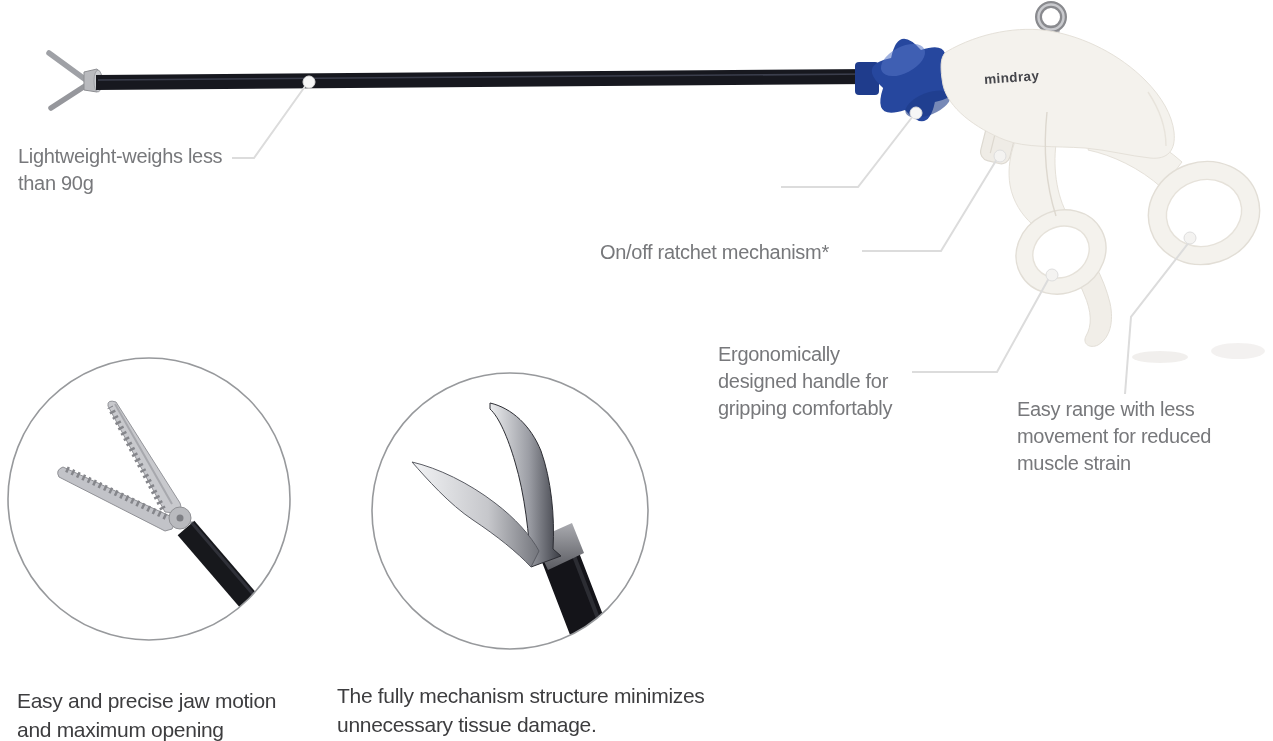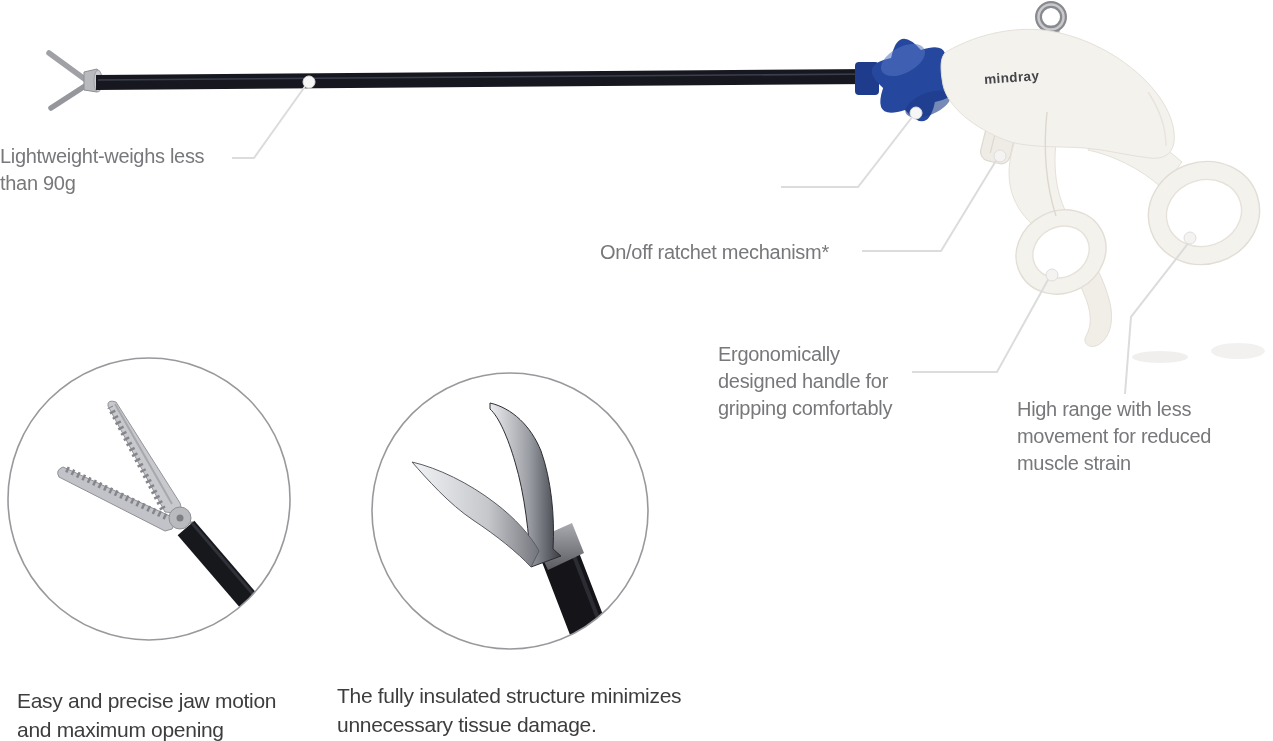--- a/index.html
+++ b/index.html
@@ -156,29 +156,29 @@
       <path d="M 534 540 L 572 523 L 584 553 L 548 570 Z" fill="url(#metal2)"></path>
 
       <path d="M 490 403 C 512 408 531 426 541 451 C 551 479 555 516 553 549 L 561 556 L 531 567 C 529 535 525 495 515 462 C 508 438 499 417 490 409 Z" fill="url(#bladeR)" stroke="#2c2d33" stroke-width="1"></path>
 
       <path d="M 412 462 C 438 468 469 483 495 503 C 515 518 531 536 539 551 L 531 567 C 517 552 497 536 473 520 C 449 504 427 479 412 462 Z" fill="url(#bladeL)" stroke="#595b62" stroke-width="1"></path>
     </g>
     <circle cx="510" cy="511" r="138" fill="none" stroke="#97999c" stroke-width="1.6"></circle>
   </g>
 </svg>
 
-  <div class="callout" style="left:0;top:143px;">Lightweight-weighs less
+  <div class="callout" style="left:18px;top:143px;">Lightweight-weighs less
 than 90g</div>
   <div class="callout" style="left:718px;top:341px;">Ergonomically
 designed handle for
 gripping comfortably</div>
   <div class="callout" style="left:600px;top:239px;">On/off ratchet mechanism*</div>
-  <div class="callout" style="left:1017px;top:396px;">High range with less
+  <div class="callout" style="left:1017px;top:396px;">Easy range with less
 movement for reduced
 muscle strain</div>
 
   <div class="caption" style="left:17px;top:686px;">Easy and precise jaw motion
 and maximum opening</div>
-  <div class="caption" style="left:337px;top:681px;">The fully insulated structure minimizes
+  <div class="caption" style="left:337px;top:681px;">The fully mechanism structure minimizes
 unnecessary tissue damage.</div>
 
   <div class="logo">mindray</div>
 </div>
 
 </body></html>

